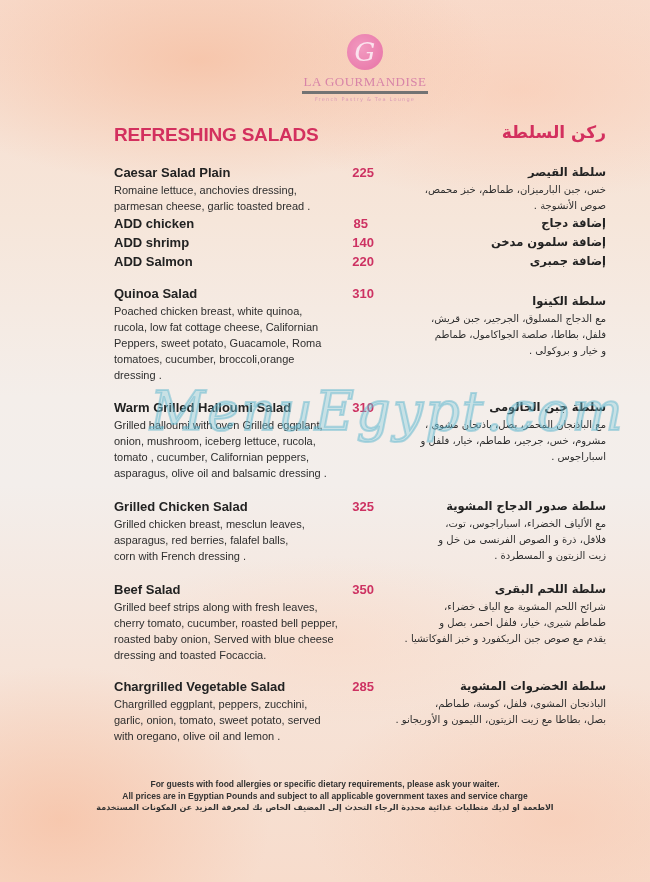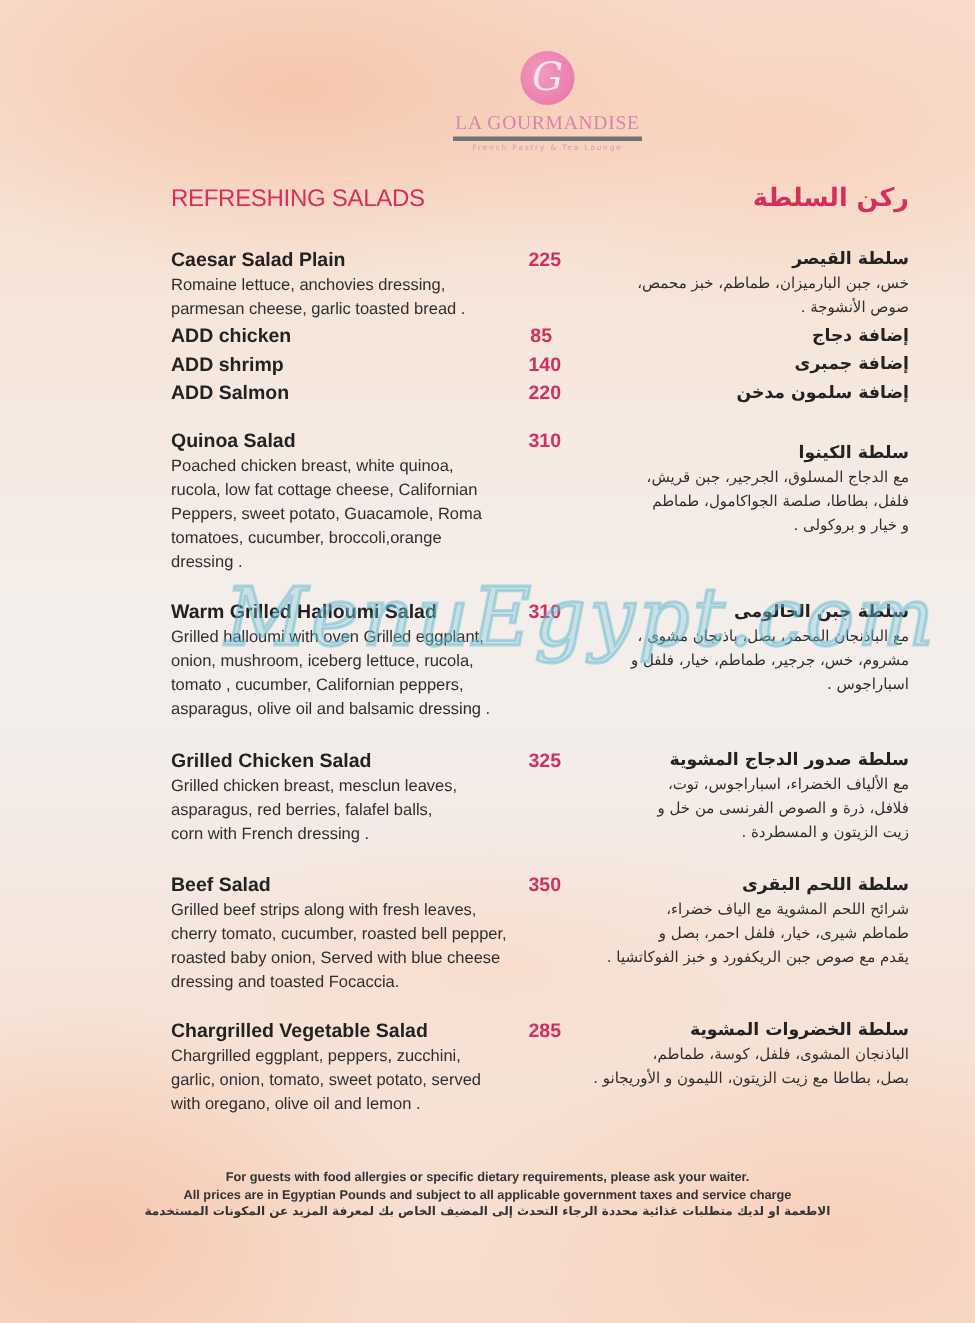--- a/index.html
+++ b/index.html
@@ -24,21 +24,21 @@
   }
   .logo-name {
     font-family: "Liberation Serif", serif; color: #d884a8; font-size: 13px;
     letter-spacing: 0.5px; margin-top: 4px; border-bottom: 3px solid #737373;
     display: inline-block; padding: 0 2px 1px;
   }
   .logo-tag { font-size: 5px; color: #d99bb6; letter-spacing: 1.2px; margin-top: 2px; }
 
   .hdr-en {
     position: absolute; left: 114px; top: 124px;
-    font-family: "Liberation Sans", sans-serif; font-weight: normal; font-size: 16px;
+    font-family: "Liberation Sans", sans-serif; font-weight: bold; font-size: 19px;
     color: #d3305e; letter-spacing: -0.2px;
   }
   .hdr-ar {
     position: absolute; right: 44px; top: 122px; direction: rtl;
     font-family: "DejaVu Sans", sans-serif; font-weight: bold; font-size: 17px; color: #d3305e;
   }
 
   .en-col { position: absolute; left: 114px; width: 260px; }
   .item { position: absolute; left: 0; width: 260px; }
   .item-name {
@@ -149,22 +149,22 @@
 with oregano, olive oil and lemon .</div>
   </div>
 </div>
 
 <div class="ar-col" style="top:0;">
   <div class="ar-item" style="top:163px;">
     <div class="ar-name">سلطة القيصر</div>
     <div class="ar-desc">خس، جبن البارميزان، طماطم، خبز محمص،
 صوص الأنشوجة .</div>
     <div class="ar-name">إضافة دجاج</div>
+    <div class="ar-name">إضافة سلمون مدخن</div>
     <div class="ar-name">إضافة جمبرى</div>
-    <div class="ar-name">إضافة سلمون مدخن</div>
   </div>
   <div class="ar-item" style="top:292px;">
     <div class="ar-name">سلطة الكينوا</div>
     <div class="ar-desc">مع الدجاج المسلوق، الجرجير، جبن قريش،
 فلفل، بطاطا، صلصة الجواكامول، طماطم
 و خيار و بروكولى .</div>
   </div>
   <div class="ar-item" style="top:398px;">
     <div class="ar-name">سلطة جبن الحالومى</div>
     <div class="ar-desc">مع الباذنجان المحمر، بصل، باذنجان مشوى ،

